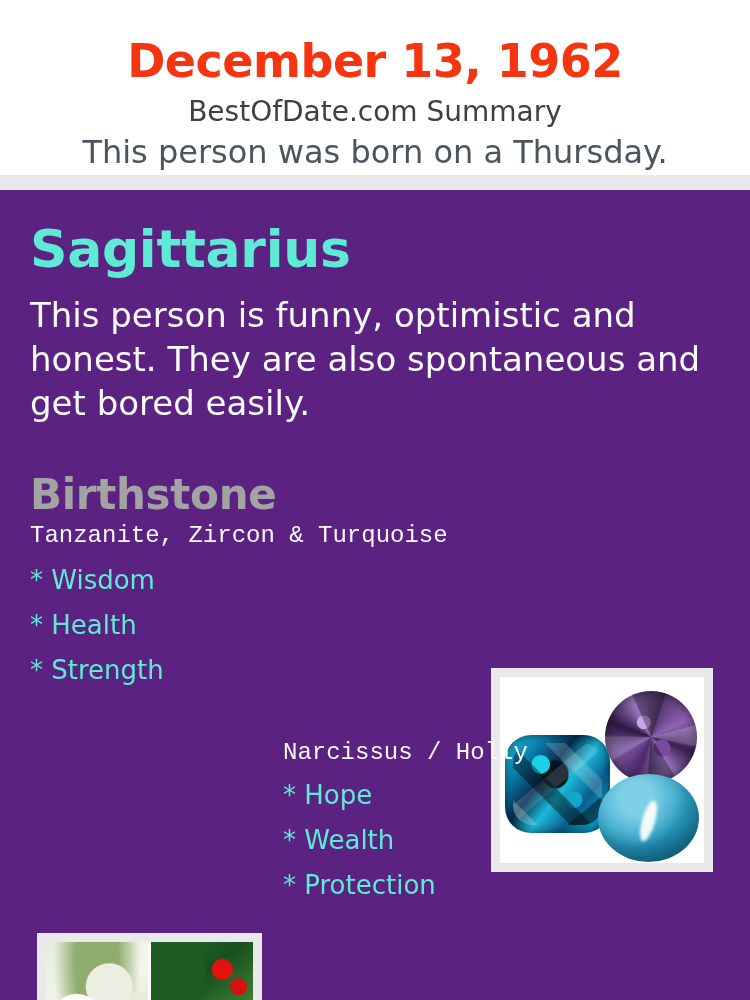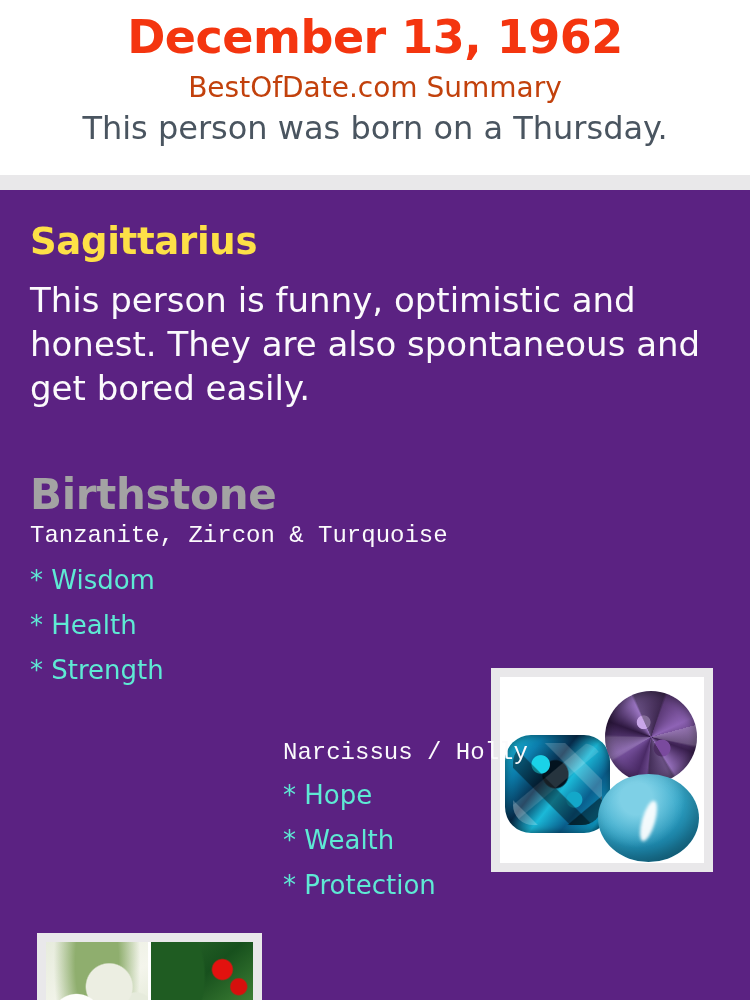--- a/index.html
+++ b/index.html
@@ -8,32 +8,32 @@
     font-family:"DejaVu Sans", sans-serif;
     background:#ffffff;
     overflow:hidden;
   }
 
   
   #header {
     width:750px; height:175px;
     background:#ffffff;
     text-align:center;
-    padding-top:12px;
+    padding-top:36px;
   }
   #date-title {
     font-size:46px;
     font-weight:bold;
     color:#f4350f;
     letter-spacing:-0.5px;
     line-height:1.1;
   }
   #site-subtitle {
     font-size:28px;
-    color:#c2410c;
+    color:#404040;
     margin-top:9px;
     line-height:1.15;
     font-weight:normal;
   }
   #weekday-line {
     font-size:32px;
     color:#4a5560;
     margin-top:6px;
     line-height:1.15;
   }
@@ -47,21 +47,21 @@
     position:relative;
     width:750px; height:810px;
     background:#5b2282;
     color:#f2eef5;
     overflow:hidden;
   }
 
   
   #zodiac-block { position:absolute; left:30px; top:33px; width:700px; }
   #zodiac-name {
-    font-size:37px; font-weight:bold; color:#fde047;
+    font-size:52px; font-weight:bold; color:#5eead4;
     line-height:1.0; letter-spacing:-0.3px;
   }
   #zodiac-desc {
     font-size:34px; color:#fbfafc; line-height:1.30;
     margin-top:18px; max-width:700px;
   }
 
   
   #birthstone-block { position:absolute; left:30px; top:284px; width:460px; }
   .section-title {

